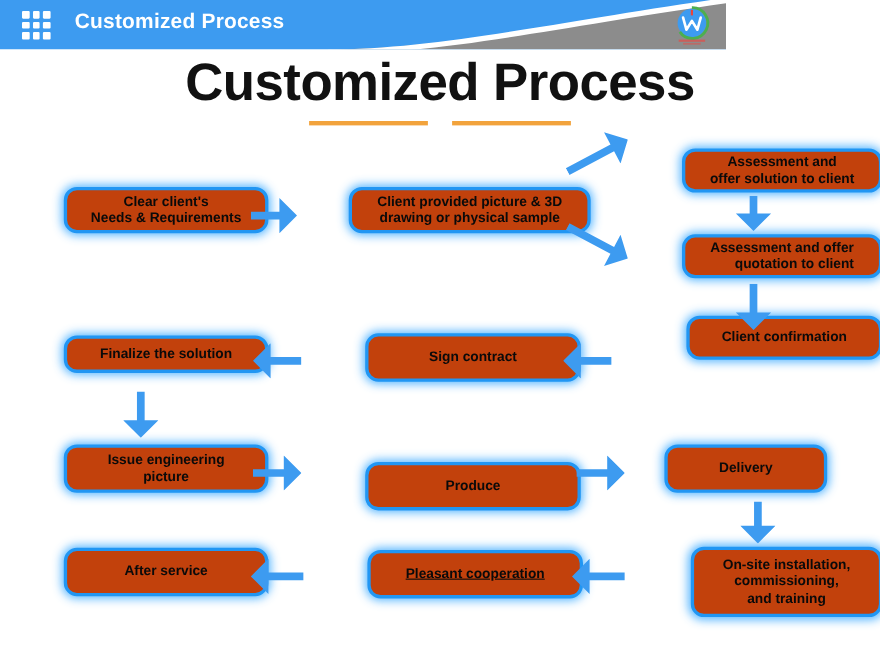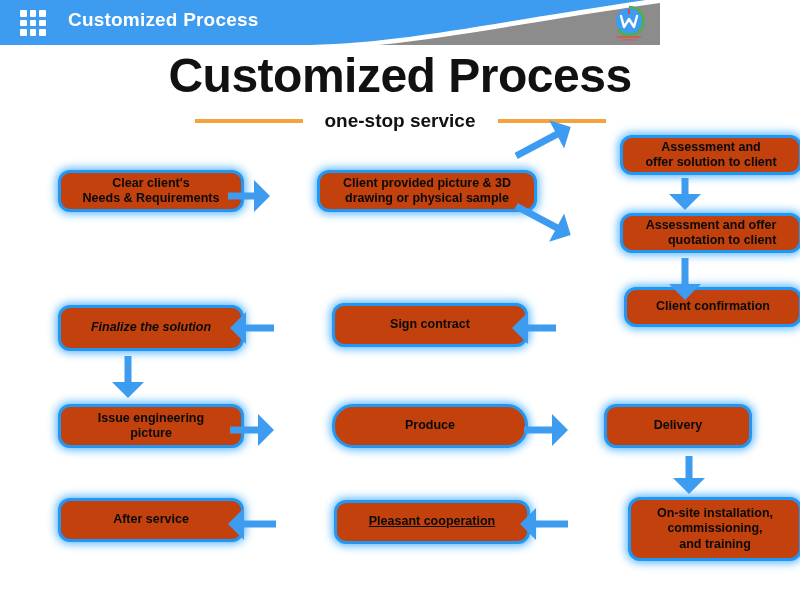--- a/index.html
+++ b/index.html
@@ -152,40 +152,39 @@
     <path d="M16,13 L19,24 L24,16 L29,24 L32,13" fill="none" stroke="#ffffff" stroke-width="2.4" stroke-linecap="round" stroke-linejoin="round"></path>
     <rect x="23" y="6" width="2" height="5" fill="#e8453c"></rect>
     <rect x="12" y="33" width="24" height="2" fill="#d9534f" opacity="0.8"></rect>
     <rect x="16" y="36" width="16" height="1.6" fill="#d9534f" opacity="0.6"></rect>
   </svg>
 </div>
 
 <div id="page-title">Customized Process</div>
 <div id="subtitle-row">
   <span class="sub-rule"></span>
-  <span id="subtitle-text">one-stop service</span>
   <span class="sub-rule"></span>
 </div>
 
 <div id="flow-canvas"></div>
 
 <div class="node" style="left: 26px; top: 170px; width: 186px; height: 42px;">Clear client's
 Needs &amp; Requirements</div>
 <div class="node" style="left: 285px; top: 170px; width: 220px; height: 42px;">Client provided picture &amp; 3D
 drawing or physical sample</div>
 <div class="node" style="left: 588px; top: 135px; width: 182px; height: 40px;">Assessment and
 offer solution to client</div>
 <div class="node" style="left: 588px; top: 213px; width: 182px; height: 40px; text-align: right;">Assessment and offer
 quotation to client</div>
 <div class="node" style="left: 592px; top: 287px; width: 178px; height: 40px;">Client confirmation</div>
 <div class="node" style="left: 300px; top: 303px; width: 196px; height: 44px;">Sign contract</div>
-<div class="node" style="left: 26px; top: 305px; width: 186px; height: 46px; font-style: italic;">Finalize the solution</div>
+<div class="node" style="left: 26px; top: 305px; width: 186px; height: 34px;">Finalize the solution</div>
 <div class="node" style="left: 26px; top: 404px; width: 186px; height: 44px;">Issue engineering
 picture</div>
-<div class="node" style="left: 300px; top: 404px; width: 196px; height: 44px; border-radius: 21px;">Produce</div>
+<div class="node" style="left: 300px; top: 420px; width: 196px; height: 44px;">Produce</div>
 <div class="node" style="left: 572px; top: 404px; width: 148px; height: 44px;">Delivery</div>
 <div class="node" style="left: 596px; top: 497px; width: 174px; height: 64px;">On-site installation,
 commissioning,
 and training</div>
 <div class="node" style="left: 302px; top: 500px; width: 196px; height: 44px; text-decoration: underline;">Pleasant cooperation</div>
 <div class="node" style="left: 26px; top: 498px; width: 186px; height: 44px;">After service</div>
 <div class="arrow" style="left: 228px; top: 180px;">
     <svg width="42" height="32" viewBox="0 0 42 32">
       <polygon points="0,12.5 26,12.5 26,0 42,16 26,32 26,19.5 0,19.5" fill="#3d9bf0"></polygon>
     </svg>

